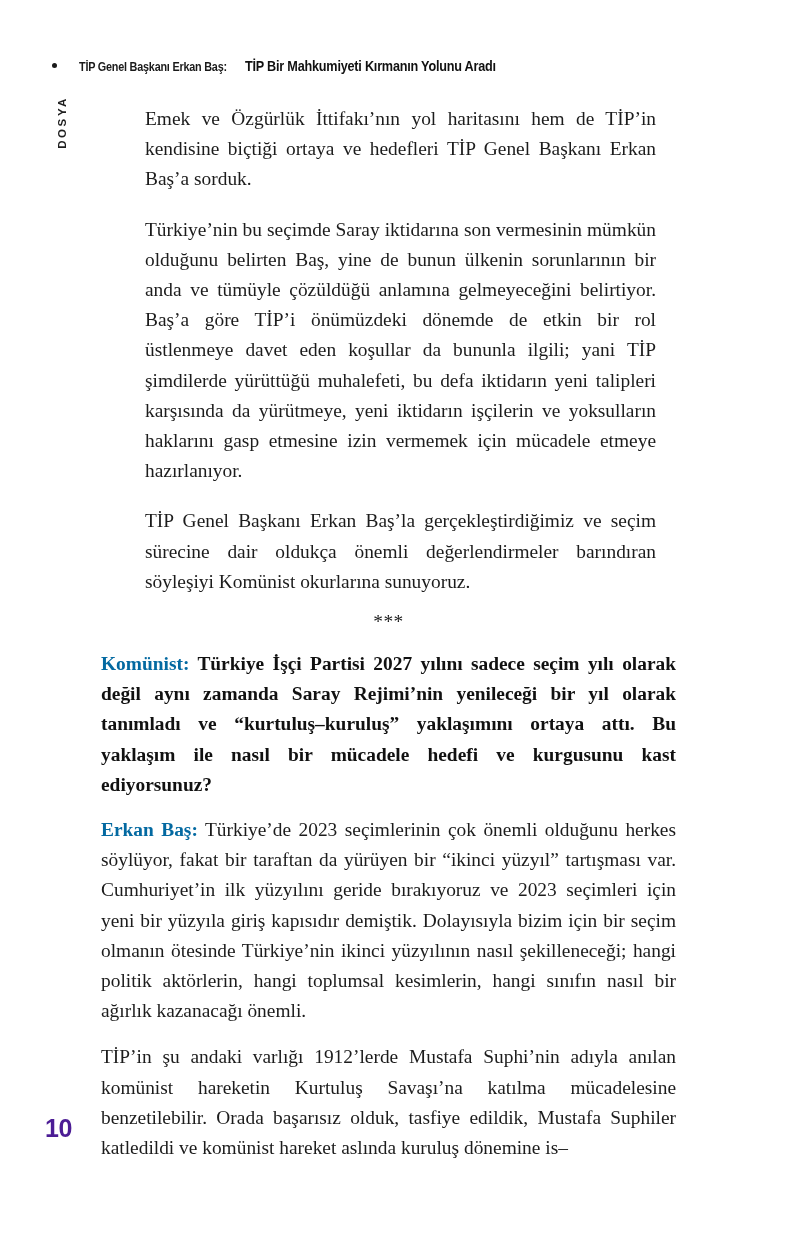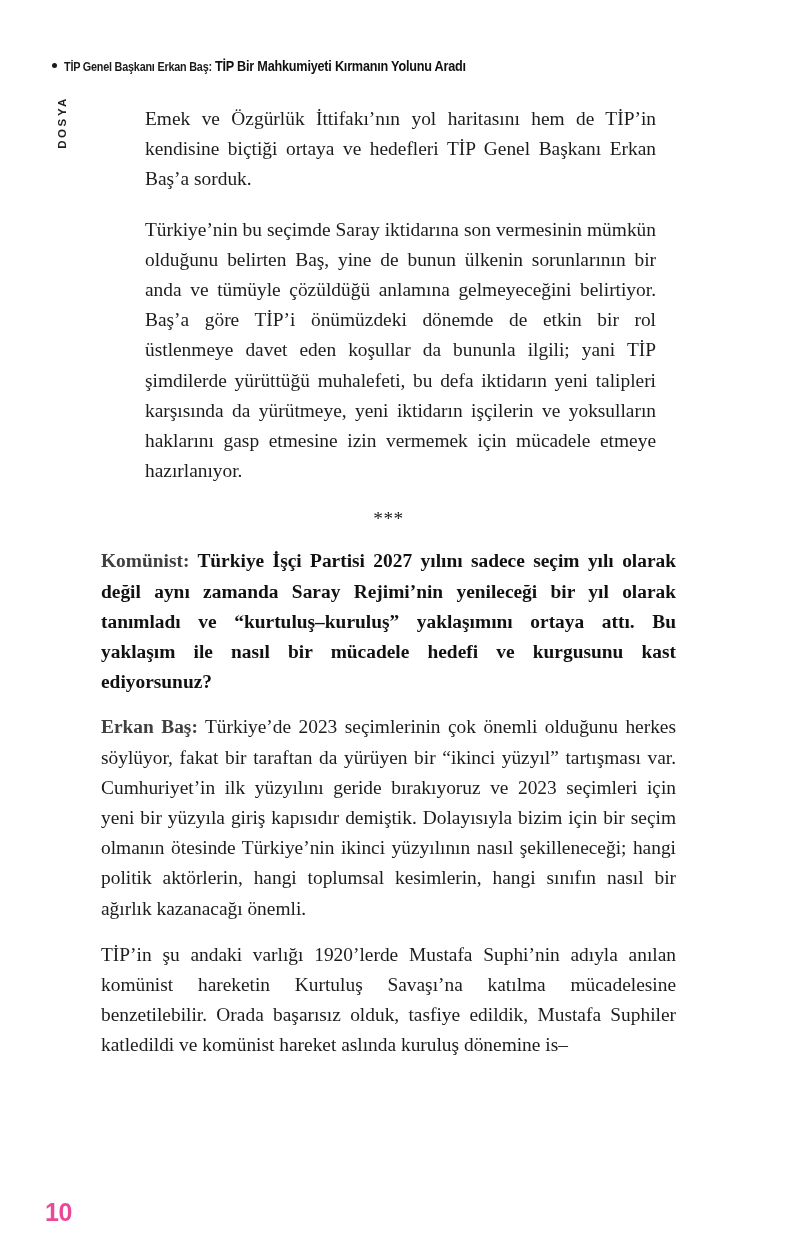--- a/index.html
+++ b/index.html
@@ -23,21 +23,21 @@
     background: #ffffff;
   }
 
   
   .running-head {
     position: absolute;
     left: 52px;
     top: 58px;
     display: flex;
     align-items: baseline;
-    gap: 7px;
+    gap: 22px;
     white-space: nowrap;
   }
   .head-bullet {
     display: inline-block;
     width: 5px;
     height: 5px;
     border-radius: 50%;
     background: #1a1a1a;
     position: relative;
     top: -3px;
@@ -128,32 +128,32 @@
     margin: 0 0 15px 0;
     font-size: 19.4px;
     line-height: 30.2px;
     font-weight: 700;
     text-align: justify;
     color: #111111;
   }
 
   .speaker {
     font-weight: 700;
-    color: #404040;
+    color: #0369a1;
   }
 
   
   .folio {
     position: absolute;
     left: 45px;
-    top: 1198px;
+    top: 1114px;
     font-family: "Liberation Sans", "DejaVu Sans", sans-serif;
     font-size: 25px;
     font-weight: 700;
-    color: #ec4899;
+    color: #4c1d95;
     letter-spacing: -0.4px;
   }
 </style>
 </head>
 <body>
 
 <div class="page">
 
   <div class="running-head">
     <span class="head-bullet"></span>
@@ -164,30 +164,31 @@
   <div class="section-tab">
     <span>DOSYA</span>
   </div>
 
   <div class="column">
 
     <p class="body intro">Emek ve Özgürlük İttifakı’nın yol haritasını hem de TİP’in kendisine biçtiği ortaya ve hedefleri TİP Genel Başkanı Erkan Baş’a sorduk.</p>
 
     <p class="body intro">Türkiye’nin bu seçimde Saray iktidarına son vermesinin mümkün olduğunu belirten Baş, yine de bunun ülkenin sorunlarının bir anda ve tümüyle çözüldüğü anlamına gelmeyeceğini belirtiyor. Baş’a göre TİP’i önümüzdeki dönemde de etkin bir rol üstlenmeye davet eden koşullar da bununla ilgili; yani TİP şimdilerde yürüttüğü muhalefeti, bu defa iktidarın yeni talipleri karşısında da yürütmeye, yeni iktidarın işçilerin ve yoksulların haklarını gasp etmesine izin vermemek için mücadele etmeye hazırlanıyor.</p>
 
+    <p class="body intro last-intro">TİP Genel Başkanı Erkan Baş’la gerçekleştirdiğimiz ve seçim sürecine dair oldukça önemli değerlendirmeler barındıran söyleşiyi Komünist okurlarına sunuyoruz.</p>
 
     <div class="divider">***</div>
 
     <p class="question">
       <span class="speaker">Komünist:</span><span> Türkiye İşçi Partisi 2027 yılını sadece seçim yılı olarak değil aynı zamanda Saray Rejimi’nin yenileceği bir yıl olarak tanımladı ve “kurtuluş–kuruluş” yaklaşımını ortaya attı. Bu yaklaşım ile nasıl bir mücadele hedefi ve kurgusunu kast ediyorsunuz?</span>
     </p>
 
     <p class="body lead-in">
       <span class="speaker">Erkan Baş:</span><span> Türkiye’de 2023 seçimlerinin çok önemli olduğunu herkes söylüyor, fakat bir taraftan da yürüyen bir “ikinci yüzyıl” tartışması var. Cumhuriyet’in ilk yüzyılını geride bırakıyoruz ve 2023 seçimleri için yeni bir yüzyıla giriş kapısıdır demiştik. Dolayısıyla bizim için bir seçim olmanın ötesinde Türkiye’nin ikinci yüzyılının nasıl şekilleneceği; hangi politik aktörlerin, hangi toplumsal kesimlerin, hangi sınıfın nasıl bir ağırlık kazanacağı önemli.</span>
     </p>
 
-    <p class="body">TİP’in şu andaki varlığı 1920’lerde Mustafa Suphi’nin adıyla anılan komünist hareketin Kurtuluş Savaşı’na katılma mücadelesine benzetilebilir. Orada başarısız olduk, tasfiye edildik, Mustafa Suphiler katledildi ve komünist hareket aslında kuruluş dönemine is–</p>
+    <p class="body">TİP’in şu andaki varlığı 1912’lerde Mustafa Suphi’nin adıyla anılan komünist hareketin Kurtuluş Savaşı’na katılma mücadelesine benzetilebilir. Orada başarısız olduk, tasfiye edildik, Mustafa Suphiler katledildi ve komünist hareket aslında kuruluş dönemine is–</p>
 
   </div>
 
   <div class="folio">10</div>
 
 </div>
 
 </body></html>

